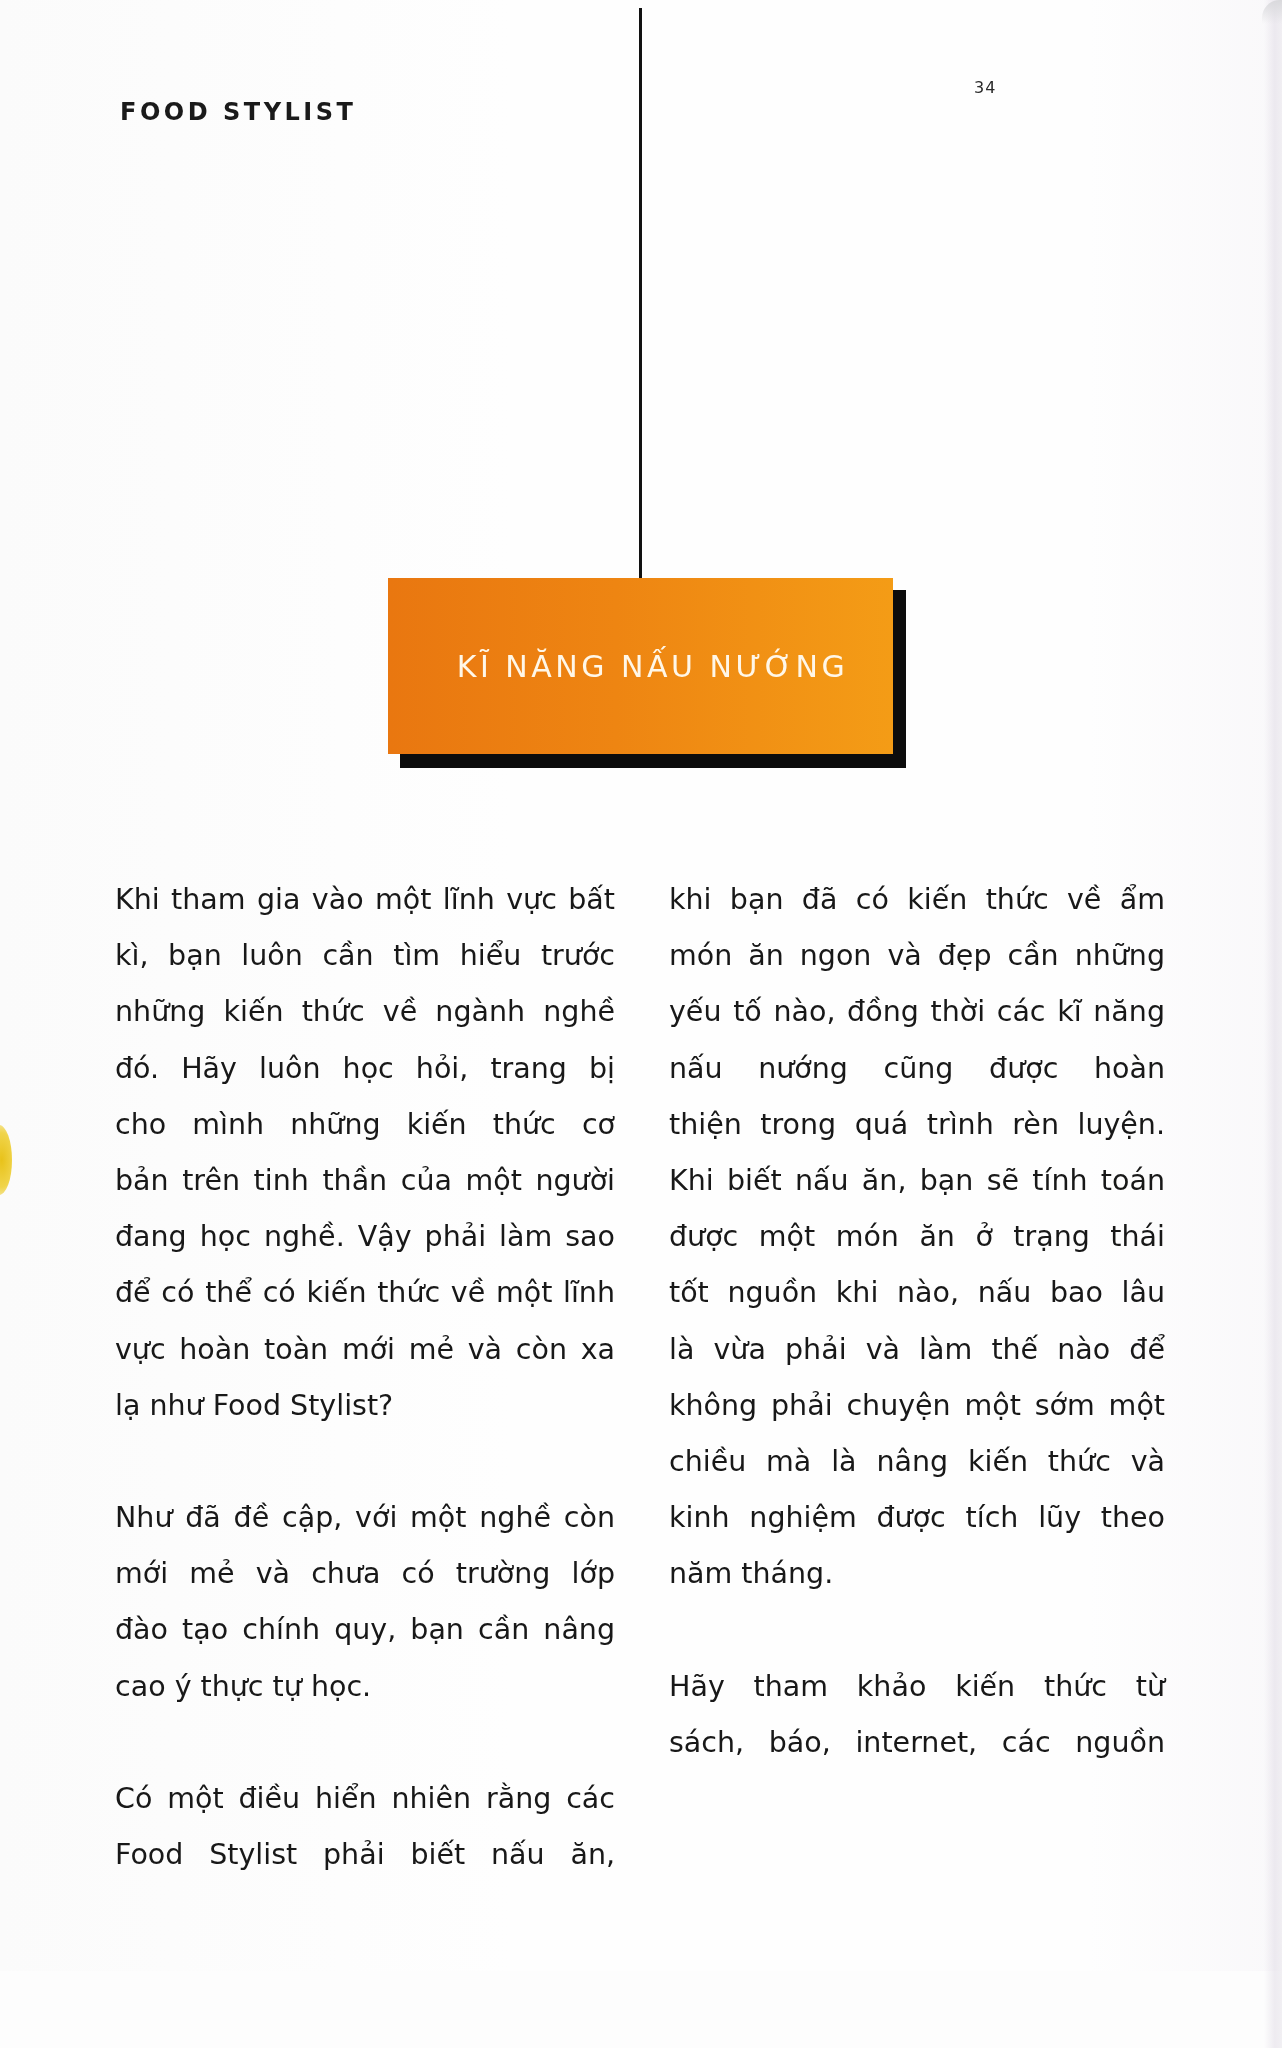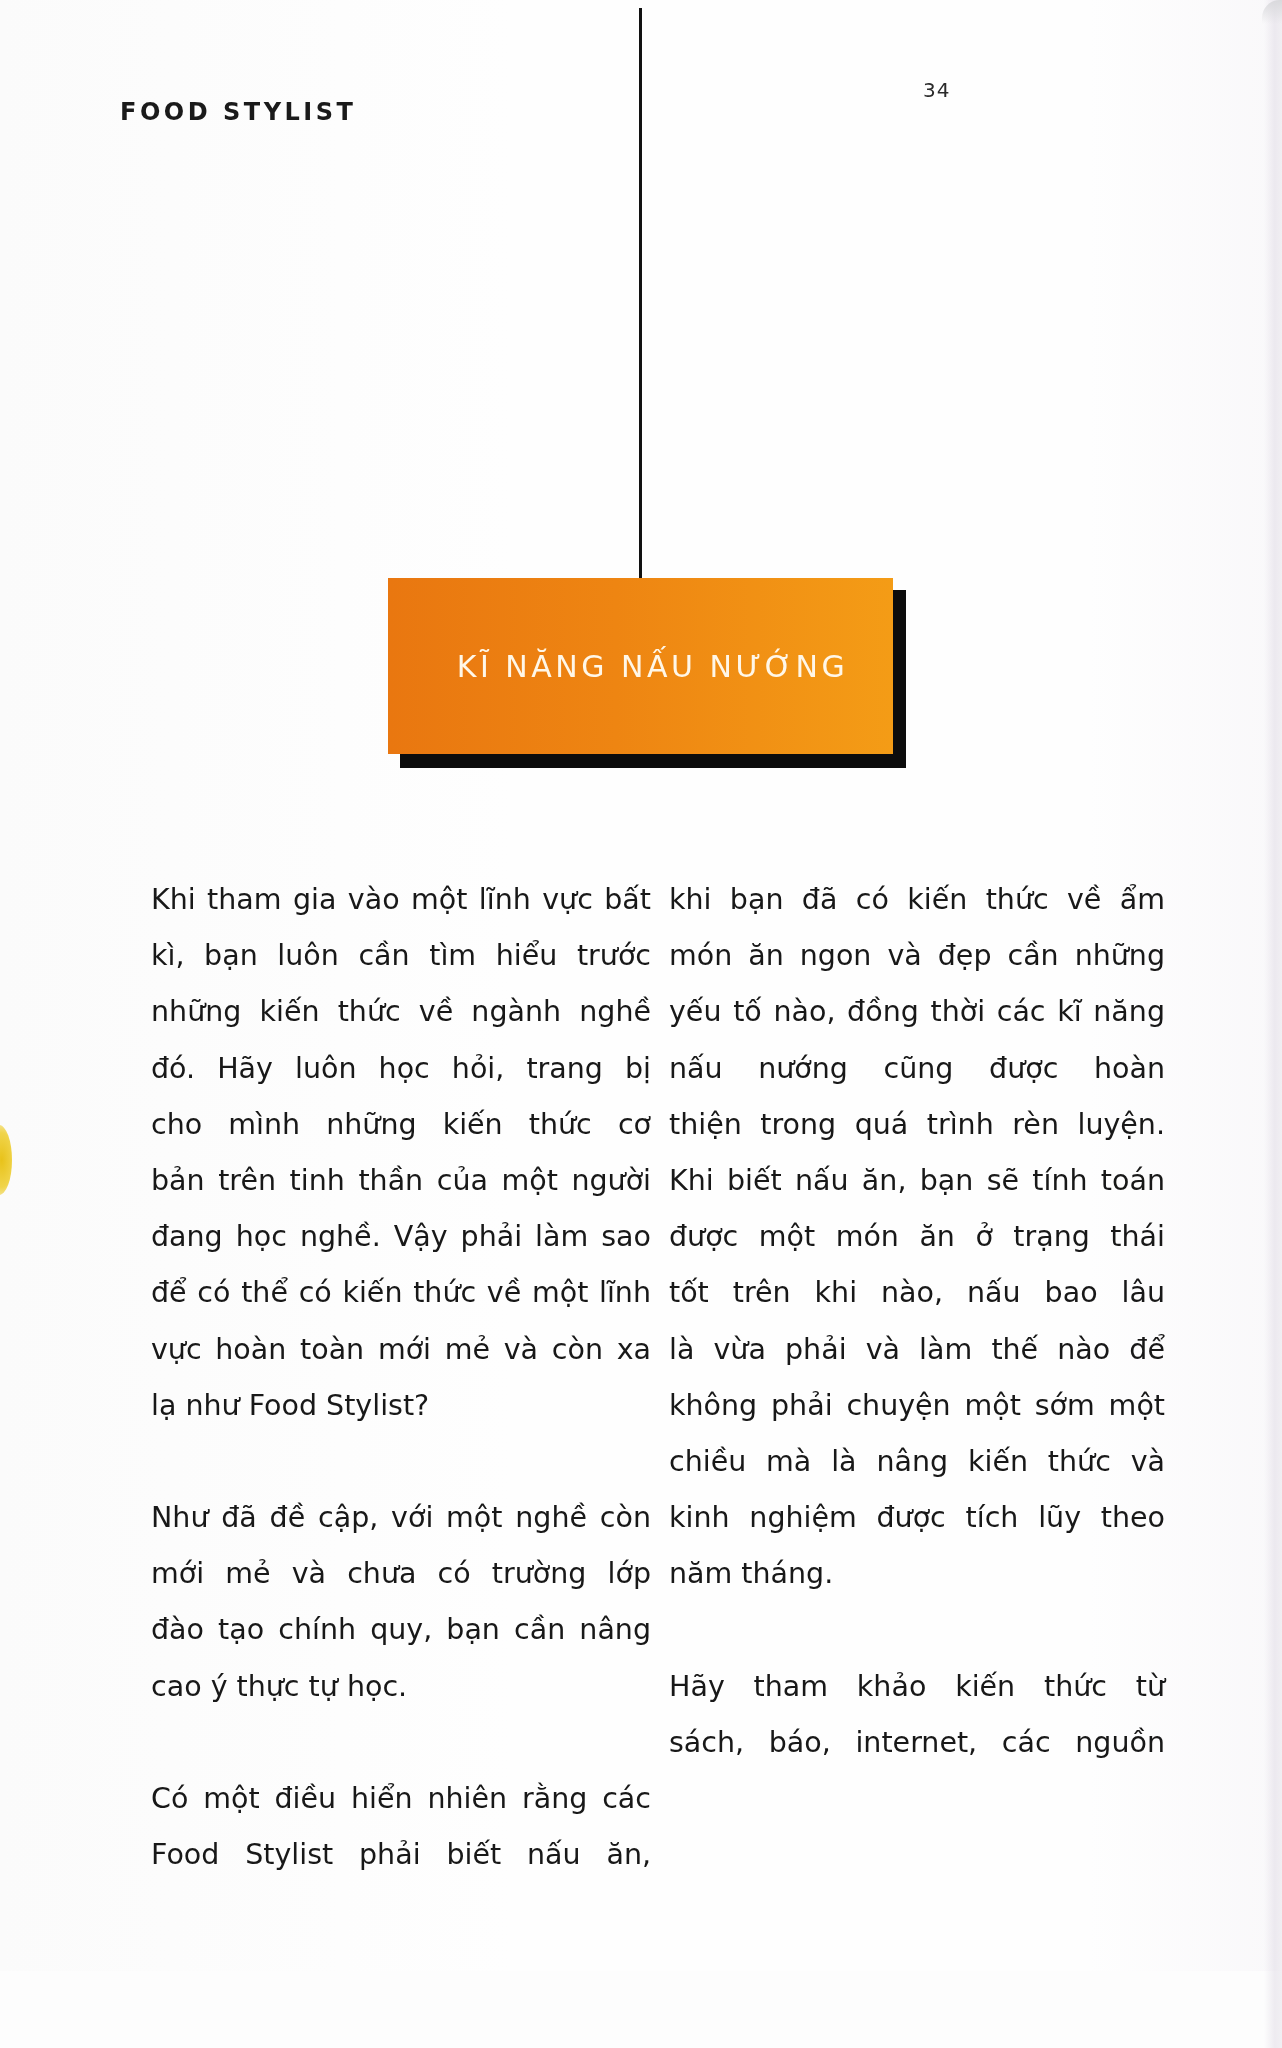--- a/index.html
+++ b/index.html
@@ -26,22 +26,22 @@
     position: absolute; left: -14px; top: 1125px; width: 26px; height: 70px;
     border-radius: 50%;
     background: radial-gradient(ellipse at 60% 50%, #e8c21a 0%, #f0d44a 55%, rgba(248,230,120,0) 100%);
   }
   .running-head {
     position: absolute; left: 120px; top: 98px;
     font-size: 24px; font-weight: bold; letter-spacing: 3.5px;
     color: #1a1a1a;
   }
   .page-number {
-    position: absolute; left: 923px; top: 78px;
-    font-size: 20px; color: #2a2a2a; letter-spacing: 1px;
+    position: absolute; left: 974px; top: 78px;
+    font-size: 16px; color: #2a2a2a; letter-spacing: 1px;
   }
   .vline {
     position: absolute; left: 639px; top: 8px; width: 3px; height: 572px;
     background: #111;
   }
   .title-shadow {
     position: absolute; left: 400px; top: 590px; width: 506px; height: 178px;
     background: #0c0c0c;
   }
   .title-box {
@@ -52,21 +52,21 @@
   .title-text {
     color: #fff7e8; font-size: 30px; letter-spacing: 3.5px;
     font-family: "DejaVu Sans", sans-serif;
     margin-left: 24px;
   }
   .col {
     position: absolute; width: 500px;
     font-size: 28.5px; line-height: 56.2px;
     color: #181818;
   }
-  .col.left { left: 115px; top: 872px; text-align: justify; margin-left: 36px; }
+  .col.left { left: 115px; top: 872px; text-align: justify; }
   .col.right { left: 669px; top: 872px; width: 496px; text-align: justify; }
   .para { margin: 0; }
   .line { display: block; white-space: nowrap; text-align-last: justify; }
   .line.last { text-align-last: left; }
   .gap { height: 56px; }
 </style>
 </head>
 <body>
 
 <div class="page">
@@ -113,21 +113,21 @@
 
   <div class="col right">
     <p class="para">
       <span class="line">khi bạn đã có kiến thức về ẩm</span>
       <span class="line">món ăn ngon và đẹp cần những</span>
       <span class="line">yếu tố nào, đồng thời các kĩ năng</span>
       <span class="line">nấu nướng cũng được hoàn</span>
       <span class="line">thiện trong quá trình rèn luyện.</span>
       <span class="line">Khi biết nấu ăn, bạn sẽ tính toán</span>
       <span class="line">được một món ăn ở trạng thái</span>
-      <span class="line">tốt trên khi nào, nấu bao lâu</span>
+      <span class="line">tốt nguồn khi nào, nấu bao lâu</span>
       <span class="line">là vừa phải và làm thế nào để</span>
       <span class="line">không phải chuyện một sớm một</span>
       <span class="line">chiều mà là nâng kiến thức và</span>
       <span class="line">kinh nghiệm được tích lũy theo</span>
       <span class="line last">năm tháng.</span>
     </p>
     <div class="gap"></div>
     <p class="para">
       <span class="line">Hãy tham khảo kiến thức từ</span>
       <span class="line">sách, báo, internet, các nguồn</span>

